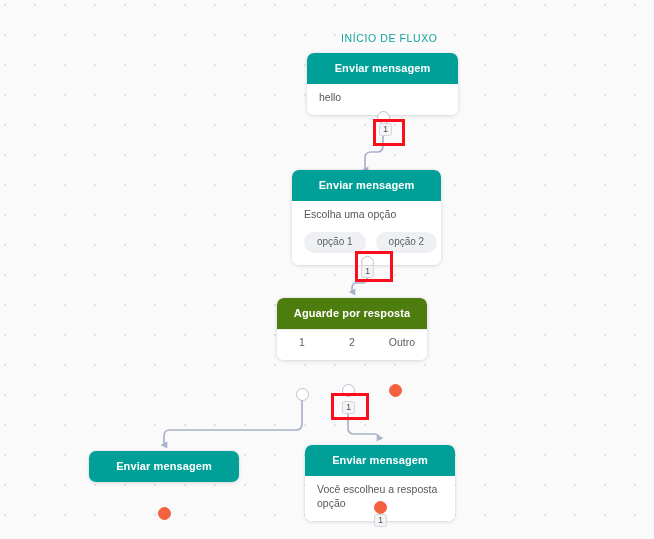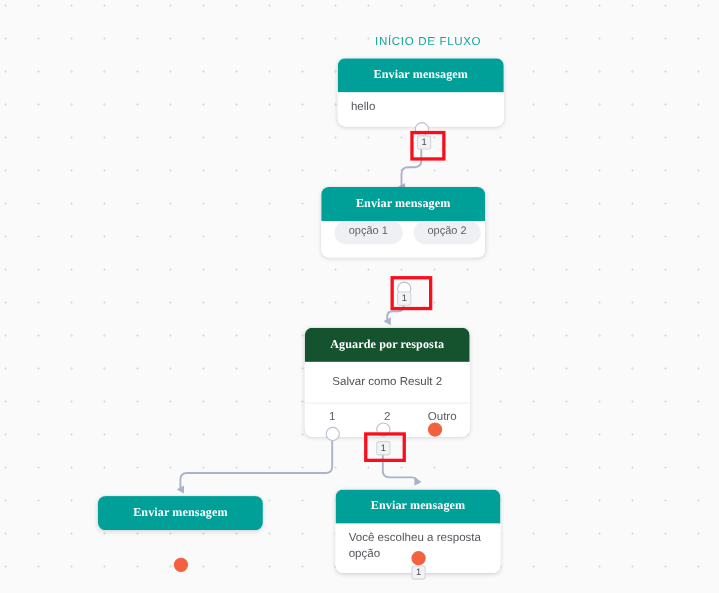--- a/index.html
+++ b/index.html
@@ -62,24 +62,23 @@
     background: #ffffff;
   }
   .node-header {
     color: #ffffff;
     font-size: 11px;
     font-weight: 700;
     text-align: center;
     line-height: 1;
     padding: 10px 6px 10px;
     letter-spacing: 0.1px;
-    font-family: Liberation Serif, serif;
   }
   .node-header.teal   { background: #00a099; }
-  .node-header.darkteal { background: #14532d; }
+  .node-header.darkteal { background: #4d7c0f; }
 
   .node-body {
     background: #ffffff;
     padding: 6px 12px 11px;
     font-size: 10.5px;
     color: #54575c;
     line-height: 1.35;
   }
   .node-body.centered { text-align: center; color: #4c4f54; padding: 11px 10px 12px; }
 
@@ -186,34 +185,34 @@
       <div class="node-body">hello</div>
     </div>
     <div class="port" style="left:69.5px; top:57.5px;"></div>
   </div>
   <div class="badge" style="left:379px; top:123px;">1</div>
   <div class="hl-box" style="left:373px; top:119px; width:32px; height:27px;"></div>
 
   <div class="node" style="left:292px; top:170px; width:149px;">
     <div class="node-inner">
       <div class="node-header teal">Enviar mensagem</div>
+      <div class="node-body">Escolha uma opção</div>
       <div class="chips">
         <div class="chip">opção 1</div>
         <div class="chip">opção 2</div>
       </div>
     </div>
     <div class="port" style="left:68.5px; top:85.5px;"></div>
   </div>
   <div class="badge" style="left:361px; top:265px;">1</div>
   <div class="hl-box" style="left:355px; top:251px; width:38px; height:31px;"></div>
 
   <div class="node" style="left:277px; top:298px; width:150px;">
     <div class="node-inner">
       <div class="node-header darkteal">Aguarde por resposta</div>
-      <div class="node-body centered">Salvar como Result 2</div>
       <div class="branch-row">
         <div class="branch-col">1</div>
         <div class="branch-col">2</div>
         <div class="branch-col">Outro</div>
       </div>
     </div>
     <div class="port" style="left:18.5px; top:89.5px;"></div>
     <div class="port" style="left:64.5px; top:85.5px;"></div>
     <div class="port filled" style="left:112px; top:85.5px;"></div>
   </div>

